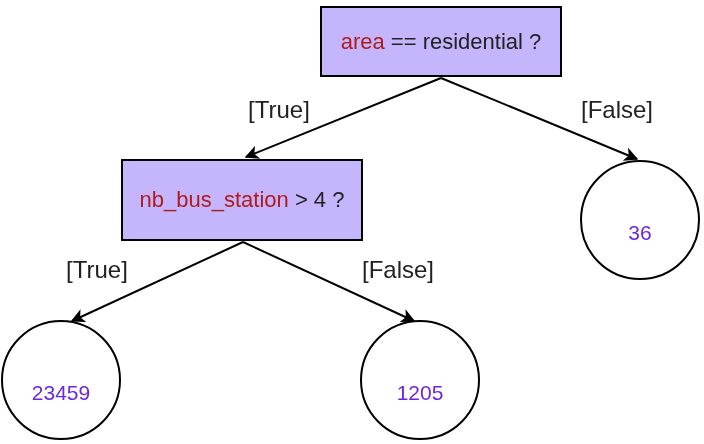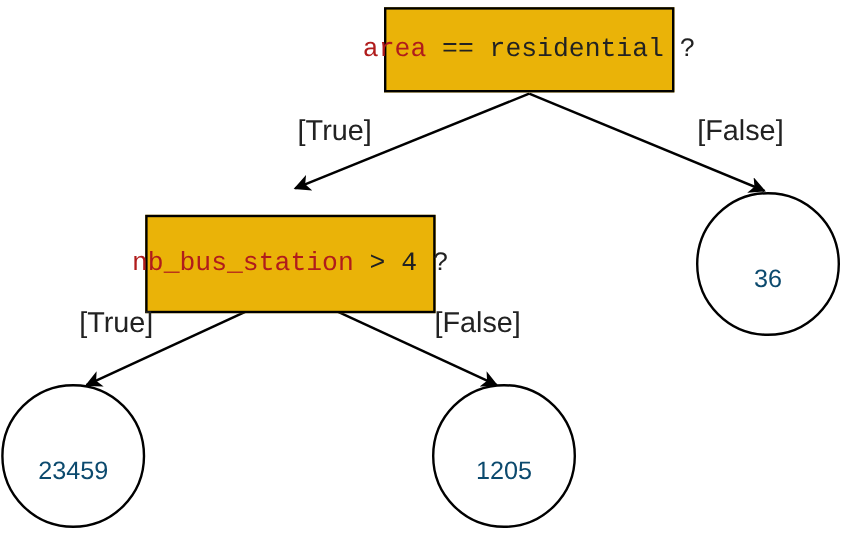--- a/index.html
+++ b/index.html
@@ -19,26 +19,25 @@
     position: absolute;
     left: 0;
     top: 0;
     width: 704px;
     height: 444px;
   }
   .node-box {
     position: absolute;
     box-sizing: border-box;
     border: 2px solid #000000;
-    background: #eab308;
+    background: #c4b5fd;
     display: flex;
     align-items: center;
     justify-content: center;
     white-space: nowrap;
-    font-family: Liberation Mono, monospace;
   }
   .node-circle {
     position: absolute;
     box-sizing: border-box;
     border: 2px solid #000000;
     border-radius: 50%;
     background: transparent;
     display: flex;
     align-items: center;
     justify-content: center;
@@ -46,35 +45,35 @@
   .cond-text {
     font-size: 22px;
     color: #222222;
     line-height: 1;
   }
   .cond-feature {
     color: #b01c1c;
   }
   .leaf-text {
     font-size: 21px;
-    color: #0c4a6e;
+    color: #6d28d9;
     line-height: 1;
     margin-top: 24px;
   }
   .edge-label {
     position: absolute;
     font-size: 24px;
     color: #222222;
     line-height: 1;
     white-space: nowrap;
   }
 
   
   #node-root      { left: 320px; top: 6px;   width: 242px; height: 71px; }
-  #node-bus       { left: 121px; top: 159px; width: 242px; height: 82px; margin-top: 20px; }
+  #node-bus       { left: 121px; top: 159px; width: 242px; height: 82px; }
   #leaf-36        { left: 580px; top: 160px; width: 120px; height: 120px; }
   #leaf-45023     { left: 1px;   top: 320px; width: 120px; height: 120px; }
   #leaf-1205      { left: 360px; top: 320px; width: 120px; height: 120px; text-align: center; }
 
   
   #label-root-true   { left: 248px; top: 98px;  }
   #label-root-false  { left: 581px; top: 98px;  }
   #label-bus-true    { left: 66px;  top: 258px; }
   #label-bus-false   { left: 362px; top: 258px; }
 </style>

